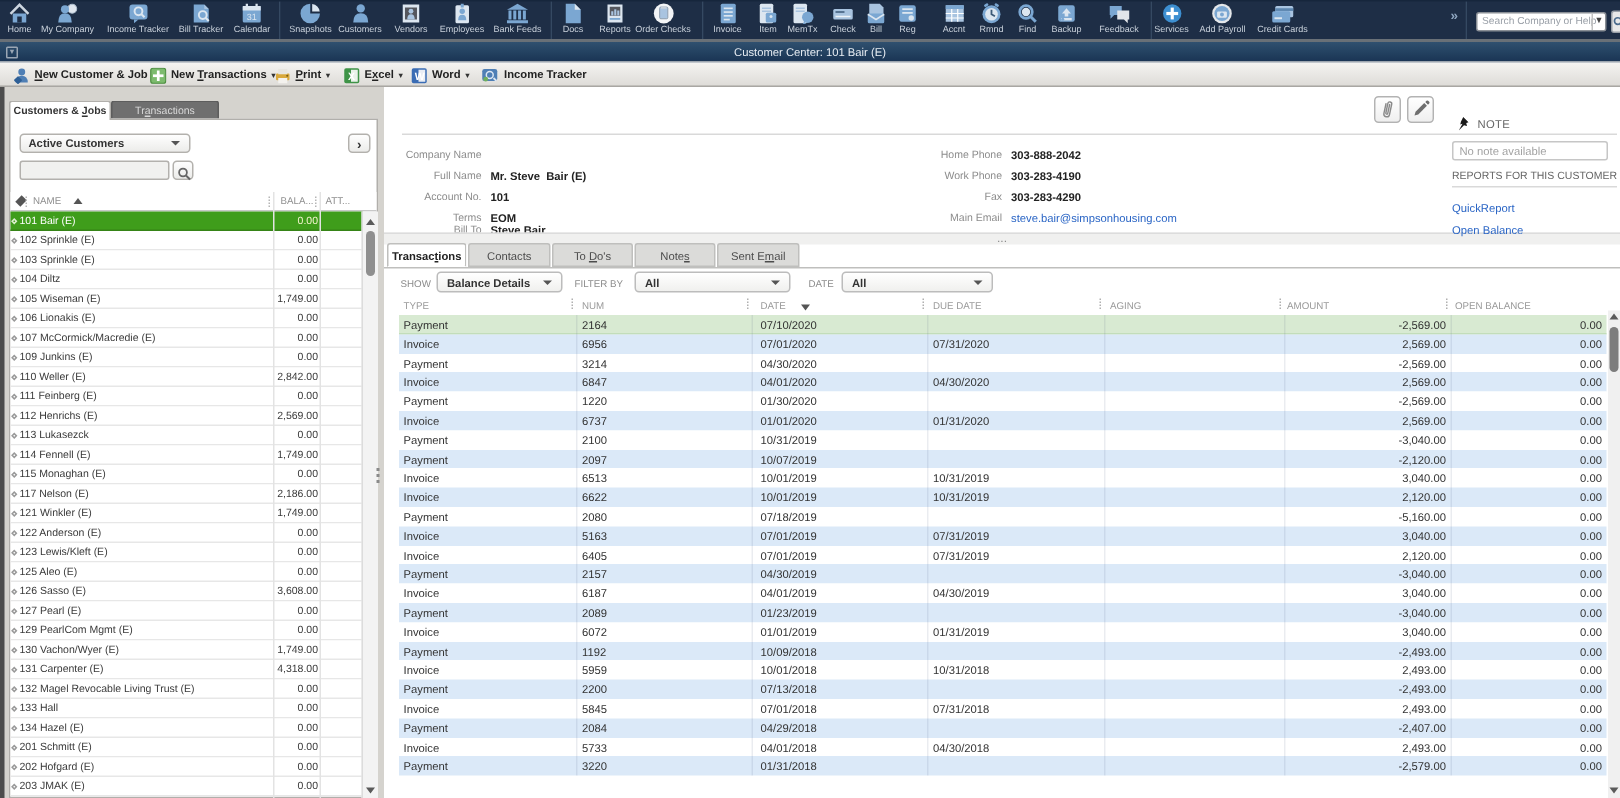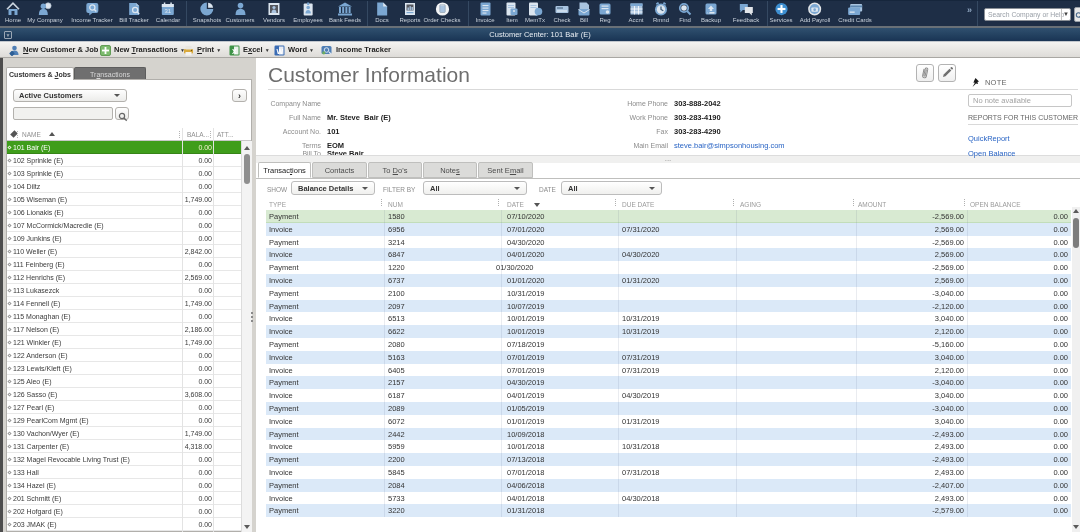--- a/index.html
+++ b/index.html
@@ -57,21 +57,21 @@
 .fval { position:absolute; font-size:7.5px; font-weight:bold; color:#222; white-space:nowrap; }
 .flink { color:#2a65c5; font-weight:normal; }
 #gband { position:absolute; left:0px; top:97px; width:824px; height:8px; background:#f0f0ef; border-top:1px solid #dcdcdc; color:#8a8a8a; font-size:8px; text-align:center; line-height:5px; }
 
 #noteside { position:absolute; left:712px; top:14px; width:112px; }
 .nhead { font-size:7.5px; color:#666; letter-spacing:.2px; }
 #notein { position:absolute; left:0px; top:22px; width:104px; height:13px; border:1px solid #c6c6c6; border-radius:2px; font-size:7.5px; color:#a2a2a2; line-height:12px; padding-left:4px; background:#fff; }
 .nlink { position:absolute; font-size:7.5px; color:#2a65c5; }
 
 .rtab { position:absolute; top:104px; height:16px; font-size:7.5px; color:#4c4c4c; text-align:center; line-height:15px; background:#dbdbd9; border:1px solid #bfbfbd; border-radius:2px 2px 0 0; }
-#rtab1 { left:2px; width:53px; background:#fff; border-bottom:1px solid #fff; color:#222; font-weight:normal; z-index:2; }
+#rtab1 { left:2px; width:53px; background:#fff; border-bottom:1px solid #fff; color:#222; font-weight:bold; z-index:2; }
 
 .slab { position:absolute; font-size:6.5px; color:#8c8c8c; top:128px; }
 .fdrop { position:absolute; top:123px; height:14px; border:1px solid #bcbcbc; border-radius:3px; background:linear-gradient(#fff,#f0f0ee); font-size:7.5px; font-weight:bold; color:#333; line-height:13px; padding-left:6px; }
 .fdrop .car { position:absolute; right:6px; top:5px; width:0; height:0; border-left:3px solid transparent; border-right:3px solid transparent; border-top:3.5px solid #555; }
 
 #thead { position:absolute; left:10px; top:140px; width:805px; height:12px; font-size:6.5px; color:#9a9a9a; }
 .th { position:absolute; top:3px; white-space:nowrap; }
 .trow { position:absolute; left:10px; width:805px; height:12.8px; font-size:7.5px; color:#333; }
 .trow div { position:absolute; top:2px; white-space:nowrap; }
 .rG { background:#d8ead2; border-bottom:1px solid #c2ddba; }
@@ -471,21 +471,20 @@
 <div class="lcolsep" style="left:175px"></div>
       <div class="lcolsep" style="left:206px"></div>
 <div id="lsb">
         <div class="sbarrow up"></div>
         <div class="th"></div>
         <div class="sbarrow dn"></div>
       </div>
 </div>
   </div>
 <div id="rpanel">
-<div id="citi">Customer Information</div>
 <div id="cihr"></div>
 <div class="ibtn" style="left:660px"><svg width="16" height="16" viewBox="0 0 16 16">
         <g transform="rotate(12 8 8)">
           <path d="M6.2 4.5 v6.5 a1.9 1.9 0 0 0 3.8 0 v-7 a1.3 1.3 0 0 0 -2.6 0 v6.5 a0.65 0.65 0 0 0 1.3 0 v-6" fill="none" stroke="#8a8a8a" stroke-width="0.95" stroke-linecap="round"></path>
         </g>
       </svg></div>
 <div class="ibtn" style="left:682px"><svg width="16" height="16" viewBox="0 0 16 16">
         <path d="M4 12 L4.7 9.5 L10.5 3.7 L12.3 5.5 L6.5 11.3 Z" fill="#6e6e6e"></path>
         <path d="M11.2 3 L12 2.2 q0.5-0.5 1.1 0 l0.7 0.7 q0.5 0.6 0 1.1 L13 4.8 Z" fill="#6e6e6e"></path>
       </svg></div>
@@ -535,21 +534,21 @@
 <div class="th" style="left:122px">NUM</div>
 <div class="th" style="left:241px">DATE</div>
 <div class="th abs" style="left:268px;top:5px;width:0;height:0;border-left:3px solid transparent;border-right:3px solid transparent;border-top:4px solid #555"></div>
 <div class="th" style="left:356px">DUE DATE</div>
 <div class="th" style="left:474px">AGING</div>
 <div class="th" style="left:592px">AMOUNT</div>
 <div class="th" style="left:704px">OPEN BALANCE</div>
 </div>
 <div class="trow rG" style="top:152.0px">
       <div style="left:3px">Payment</div>
-      <div style="left:122px">1580</div>
+      <div style="left:122px">2164</div>
       <div style="left:241px">07/10/2020</div>
       <div style="left:356px"></div>
       <div style="right:107px">-2,569.00</div>
       <div style="right:3px">0.00</div>
     </div>
 <div class="trow rB" style="top:164.8px">
       <div style="left:3px">Invoice</div>
       <div style="left:122px">6956</div>
       <div style="left:241px">07/01/2020</div>
       <div style="left:356px">07/31/2020</div>
@@ -568,21 +567,21 @@
       <div style="left:3px">Invoice</div>
       <div style="left:122px">6847</div>
       <div style="left:241px">04/01/2020</div>
       <div style="left:356px">04/30/2020</div>
       <div style="right:107px">2,569.00</div>
       <div style="right:3px">0.00</div>
     </div>
 <div class="trow rW" style="top:203.20000000000005px">
       <div style="left:3px">Payment</div>
       <div style="left:122px">1220</div>
-      <div style="left:230px">01/30/2020</div>
+      <div style="left:241px">01/30/2020</div>
       <div style="left:356px"></div>
       <div style="right:107px">-2,569.00</div>
       <div style="right:3px">0.00</div>
     </div>
 <div class="trow rB" style="top:216.00000000000006px">
       <div style="left:3px">Invoice</div>
       <div style="left:122px">6737</div>
       <div style="left:241px">01/01/2020</div>
       <div style="left:356px">01/31/2020</div>
       <div style="right:107px">2,569.00</div>
@@ -656,36 +655,36 @@
       <div style="left:3px">Invoice</div>
       <div style="left:122px">6187</div>
       <div style="left:241px">04/01/2019</div>
       <div style="left:356px">04/30/2019</div>
       <div style="right:107px">3,040.00</div>
       <div style="right:3px">0.00</div>
     </div>
 <div class="trow rB" style="top:344.00000000000017px">
       <div style="left:3px">Payment</div>
       <div style="left:122px">2089</div>
-      <div style="left:241px">01/05/2019</div>
+      <div style="left:241px">01/23/2019</div>
       <div style="left:356px"></div>
       <div style="right:107px">-3,040.00</div>
       <div style="right:3px">0.00</div>
     </div>
 <div class="trow rW" style="top:356.8000000000002px">
       <div style="left:3px">Invoice</div>
       <div style="left:122px">6072</div>
       <div style="left:241px">01/01/2019</div>
       <div style="left:356px">01/31/2019</div>
       <div style="right:107px">3,040.00</div>
       <div style="right:3px">0.00</div>
     </div>
 <div class="trow rB" style="top:369.6000000000002px">
       <div style="left:3px">Payment</div>
-      <div style="left:122px">2442</div>
+      <div style="left:122px">1192</div>
       <div style="left:241px">10/09/2018</div>
       <div style="left:356px"></div>
       <div style="right:107px">-2,493.00</div>
       <div style="right:3px">0.00</div>
     </div>
 <div class="trow rW" style="top:382.4000000000002px">
       <div style="left:3px">Invoice</div>
       <div style="left:122px">5959</div>
       <div style="left:241px">10/01/2018</div>
       <div style="left:356px">10/31/2018</div>
@@ -704,21 +703,21 @@
       <div style="left:3px">Invoice</div>
       <div style="left:122px">5845</div>
       <div style="left:241px">07/01/2018</div>
       <div style="left:356px">07/31/2018</div>
       <div style="right:107px">2,493.00</div>
       <div style="right:3px">0.00</div>
     </div>
 <div class="trow rB" style="top:420.80000000000024px">
       <div style="left:3px">Payment</div>
       <div style="left:122px">2084</div>
-      <div style="left:241px">04/06/2018</div>
+      <div style="left:241px">04/29/2018</div>
       <div style="left:356px"></div>
       <div style="right:107px">-2,407.00</div>
       <div style="right:3px">0.00</div>
     </div>
 <div class="trow rW" style="top:433.60000000000025px">
       <div style="left:3px">Invoice</div>
       <div style="left:122px">5733</div>
       <div style="left:241px">04/01/2018</div>
       <div style="left:356px">04/30/2018</div>
       <div style="right:107px">2,493.00</div>

